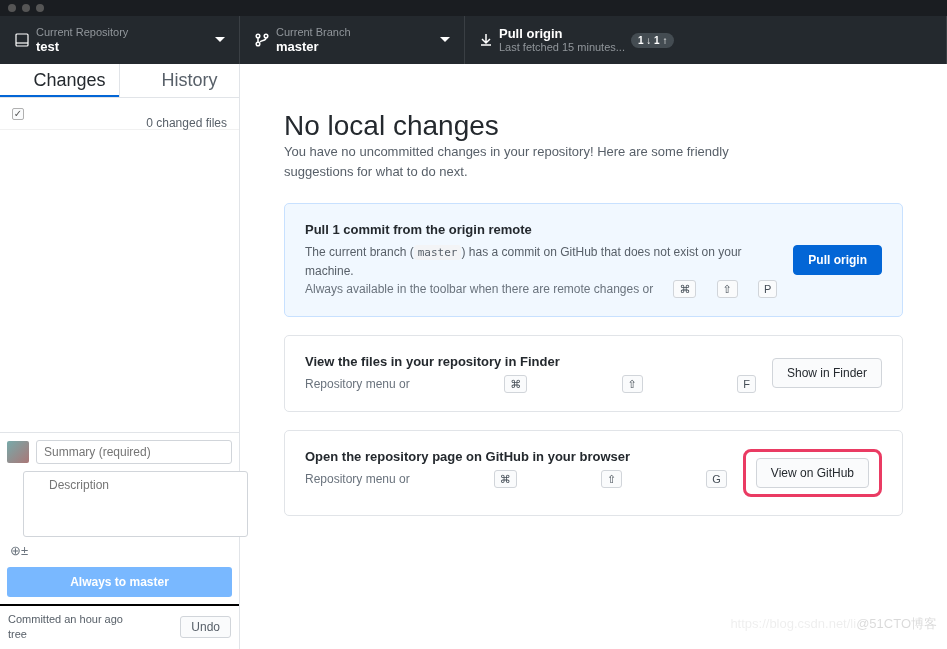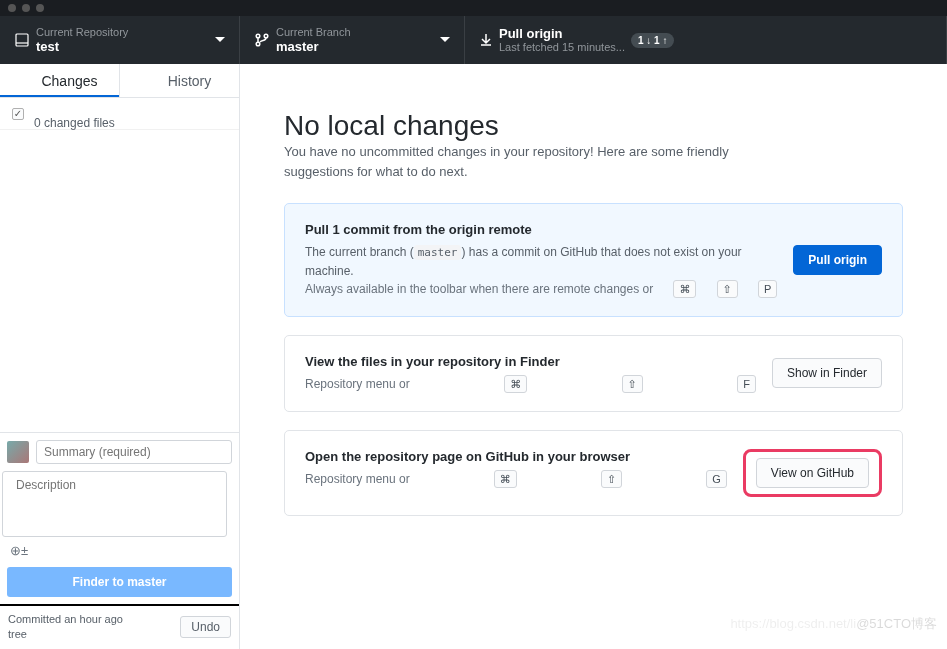--- a/index.html
+++ b/index.html
@@ -21,36 +21,36 @@
 .seg-pull { flex: 1 0 auto; }
 .pill { background: #444c52; color: #fff; font-size: 10px; padding: 2px 7px; border-radius: 9px; font-weight: 600; white-space: nowrap; }
 
 
 .content { flex: 1; display: flex; overflow: hidden; }
 .sidebar { width: 240px; border-right: 1px solid #e1e4e8; display: flex; flex-direction: column; }
 .main { flex: 1; overflow: auto; padding: 46px 44px; }
 
 
 .tabs { display: flex; height: 34px; border-bottom: 1px solid #e1e4e8; }
-.tab { flex: 1; display: flex; align-items: center; justify-content: center; font-size: 14px; color: #586069; cursor: pointer; border-right: 1px solid #e1e4e8; padding-left: 20px; }
+.tab { flex: 1; display: flex; align-items: center; justify-content: center; font-size: 18px; color: #586069; cursor: pointer; border-right: 1px solid #e1e4e8; padding-left: 20px; }
 .tab:last-child { border-right: none; }
 .tab.active { color: #24292e; box-shadow: inset 0 -2px 0 #0366d6; }
 
 
 .changerow { height: 32px; display: flex; align-items: center; padding: 0 12px; gap: 10px; border-bottom: 1px solid #f1f1f1; font-size: 12px; color: #586069; }
 .chkbox { width: 12px; height: 12px; border: 1px solid #b0b0b0; border-radius: 2px; display: inline-flex; align-items: center; justify-content: center; background: #fafbfc; }
 .chkbox::after { content: "✓"; font-size: 10px; color: #555; }
-.changerow .txt { flex: 1; text-align: left; margin-top: 19px; }
+.changerow .txt { flex: 1; text-align: right; margin-top: 19px; }
 
 
 .commit-form { margin-top: auto; border-top: 1px solid #e1e4e8; }
 .summaryrow { display: flex; padding: 7px; gap: 7px; align-items: center; }
 .avatar { width: 22px; height: 22px; border-radius: 2px; background: linear-gradient(135deg,#7aa 0%,#a77 100%); flex-shrink: 0; }
 .summary-in { flex: 1; height: 24px; border: 1px solid #d1d5da; border-radius: 3px; padding: 0 7px; font-size: 12px; }
-.desc-in { display: block; width: calc(100% - 14px); margin: 0 2px; height: 66px; border: 1px solid #d1d5da; border-radius: 3px; padding: 6px 13px; font-size: 12px; resize: none; font-family: inherit; }
+.desc-in { display: block; width: calc(100% - 14px); margin: 0 23px; height: 66px; border: 1px solid #d1d5da; border-radius: 3px; padding: 6px 25px; font-size: 12px; resize: none; font-family: inherit; }
 .coauthor { padding: 6px 10px 2px; font-size: 13px; color: #6a737d; }
 .commit-btn { margin: 7px; padding: 8px 0; text-align: center; background: #79b8ff; color: #fff; font-size: 12px; font-weight: 600; border-radius: 3px; cursor: pointer; }
 
 
 .lastcommit { border-top: 2px solid #000000; padding: 6px 8px 8px; display: flex; align-items: center; gap: 8px; font-size: 11px; color: #586069; }
 .lastcommit .meta { line-height: 1.3; }
 .undo { margin-left: auto; padding: 3px 10px; border: 1px solid #d1d5da; border-radius: 3px; background: #fafbfc; cursor: pointer; font-size: 12px; }
 
 
 .main h1 { font-size: 28px; font-weight: 400; color: #24292e; margin-bottom: 0; }
@@ -136,21 +136,21 @@
     </div>
 
     <div class="commit-form">
       <div class="summaryrow">
         <div class="avatar"></div>
         <input class="summary-in" placeholder="Summary (required)" style="">
       </div>
       <textarea class="desc-in" placeholder="Description" style=""></textarea>
       <div class="coauthor">⊕±</div>
       <div class="commit-btn">
-        <span>Finder to </span><strong>master</strong>
+        <span>Always to </span><strong>master</strong>
       </div>
     </div>
 
     <div class="lastcommit">
       <div class="meta">
         <div>Committed an hour ago</div>
         <div>tree</div>
       </div>
       <div class="undo">Undo</div>
     </div>

